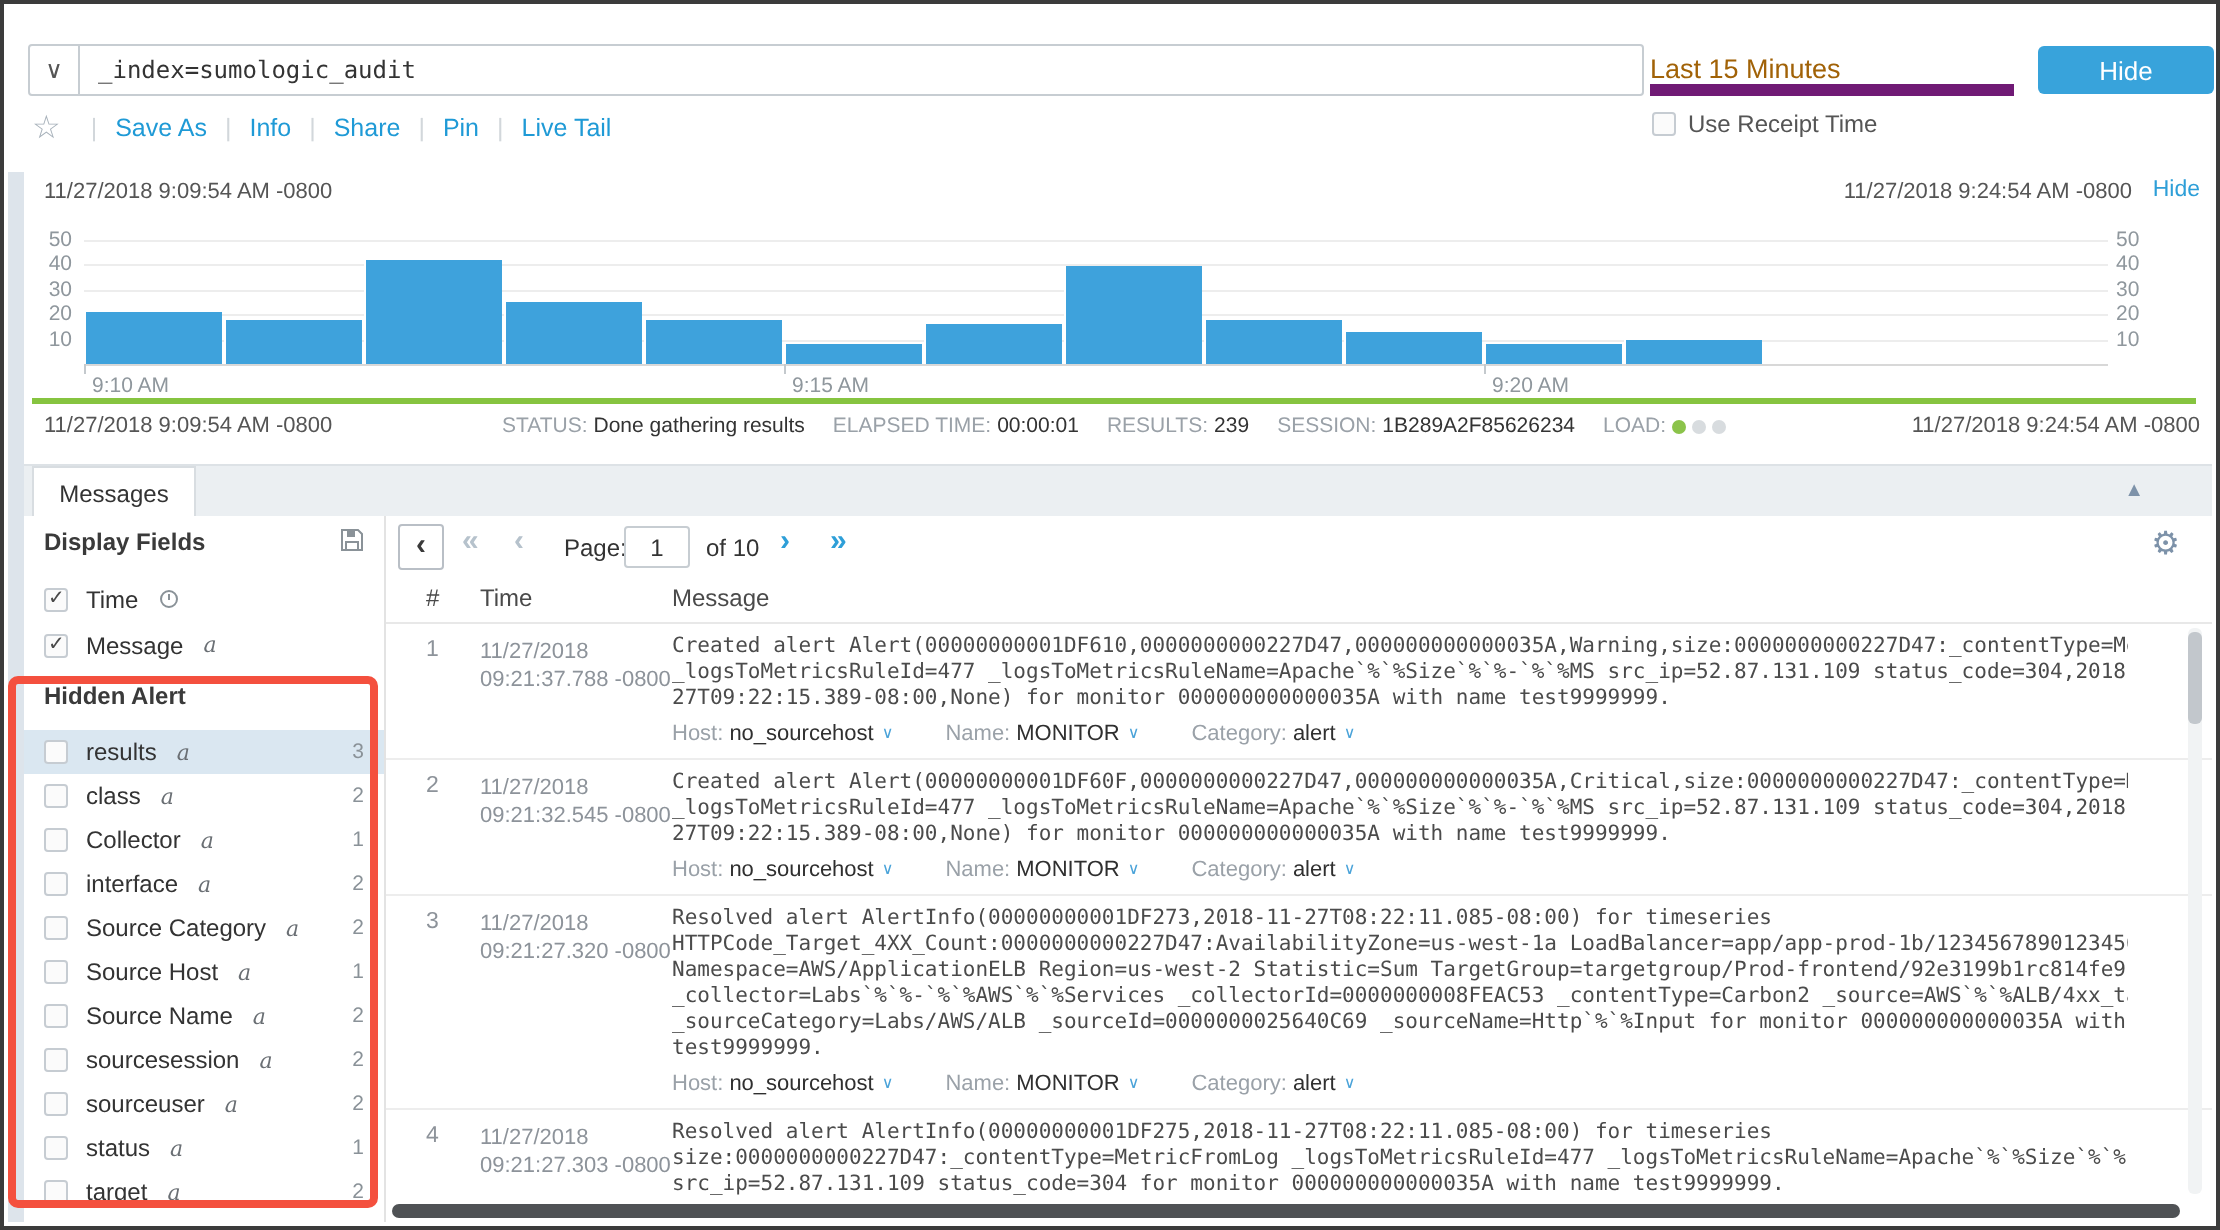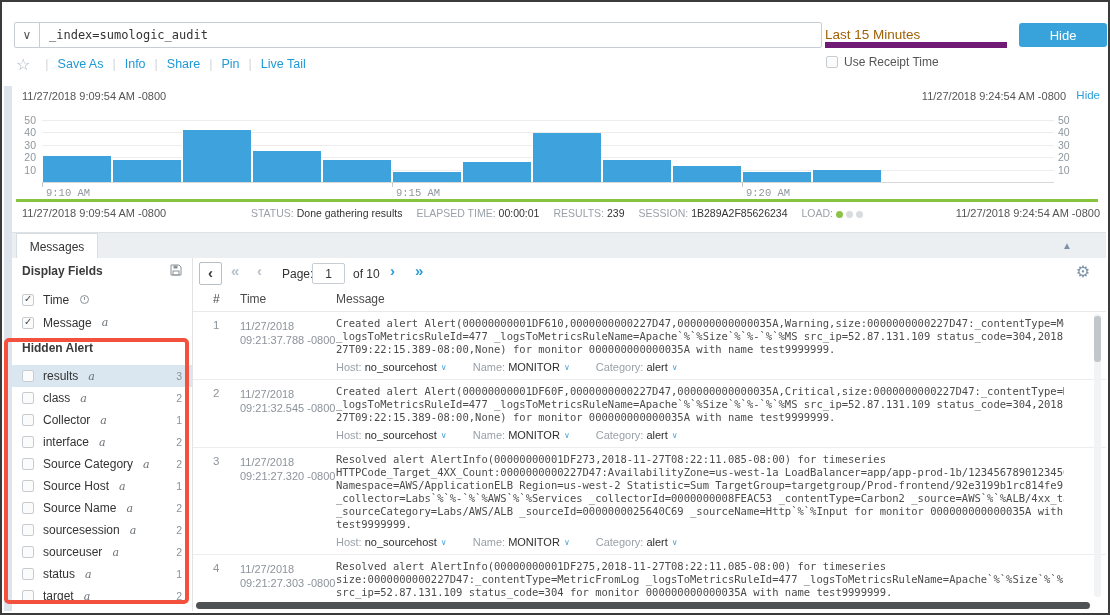--- a/index.html
+++ b/index.html
@@ -27,21 +27,21 @@
   .hist-time-r{position:absolute;right:46px;top:4px;font-size:11px;color:#555;}
   .hide-link{position:absolute;right:12px;top:3px;font-size:11.5px;color:#2e9fd8;cursor:pointer;}
   .chart{position:absolute;left:0;top:24px;width:1110px;height:88px;}
   .grid-line{position:absolute;left:40px;width:1012px;height:1px;background:#ededed;}
   .ylab-l{position:absolute;left:10px;width:24px;text-align:right;font-size:10.5px;color:#8f979d;}
   .ylab-r{position:absolute;left:1056px;width:24px;text-align:left;font-size:10.5px;color:#8f979d;}
   .bars{position:absolute;left:40px;top:0;width:1012px;height:72px;}
   .bar{position:absolute;bottom:0;background:#3ea2dc;border-left:1px solid #fff;cursor:pointer;}
   .xaxis{position:absolute;left:40px;top:72px;width:1012px;height:1px;background:#d8d8d8;}
   .xtick{position:absolute;top:72px;width:1px;height:5px;background:#c4c9cd;}
-  .xticklab{position:absolute;top:77px;font-size:10.5px;color:#8f979d;font-family:Liberation Mono, monospace;}
+  .xticklab{position:absolute;top:77px;font-size:10.5px;color:#8f979d;}
 
   .progress-line{position:absolute;left:14px;top:197px;width:1082px;height:3px;background:#86c440;}
   .status-row{position:absolute;left:0;top:203px;width:1110px;height:18px;font-size:10.5px;}
   .st-time-l{position:absolute;left:20px;top:2px;color:#555;font-size:11px;}
   .st-time-r{position:absolute;right:12px;top:2px;color:#555;font-size:11px;}
   .st-center{position:absolute;left:0;right:0;top:2px;display:flex;justify-content:center;gap:14px;}
   .st-item{white-space:nowrap;}
   .st-label{color:#9aa1a8;}
   .st-value{color:#333;margin-left:3px;}
   .load-dot{display:inline-block;width:7px;height:7px;border-radius:50%;margin-left:3px;vertical-align:-1px;}

